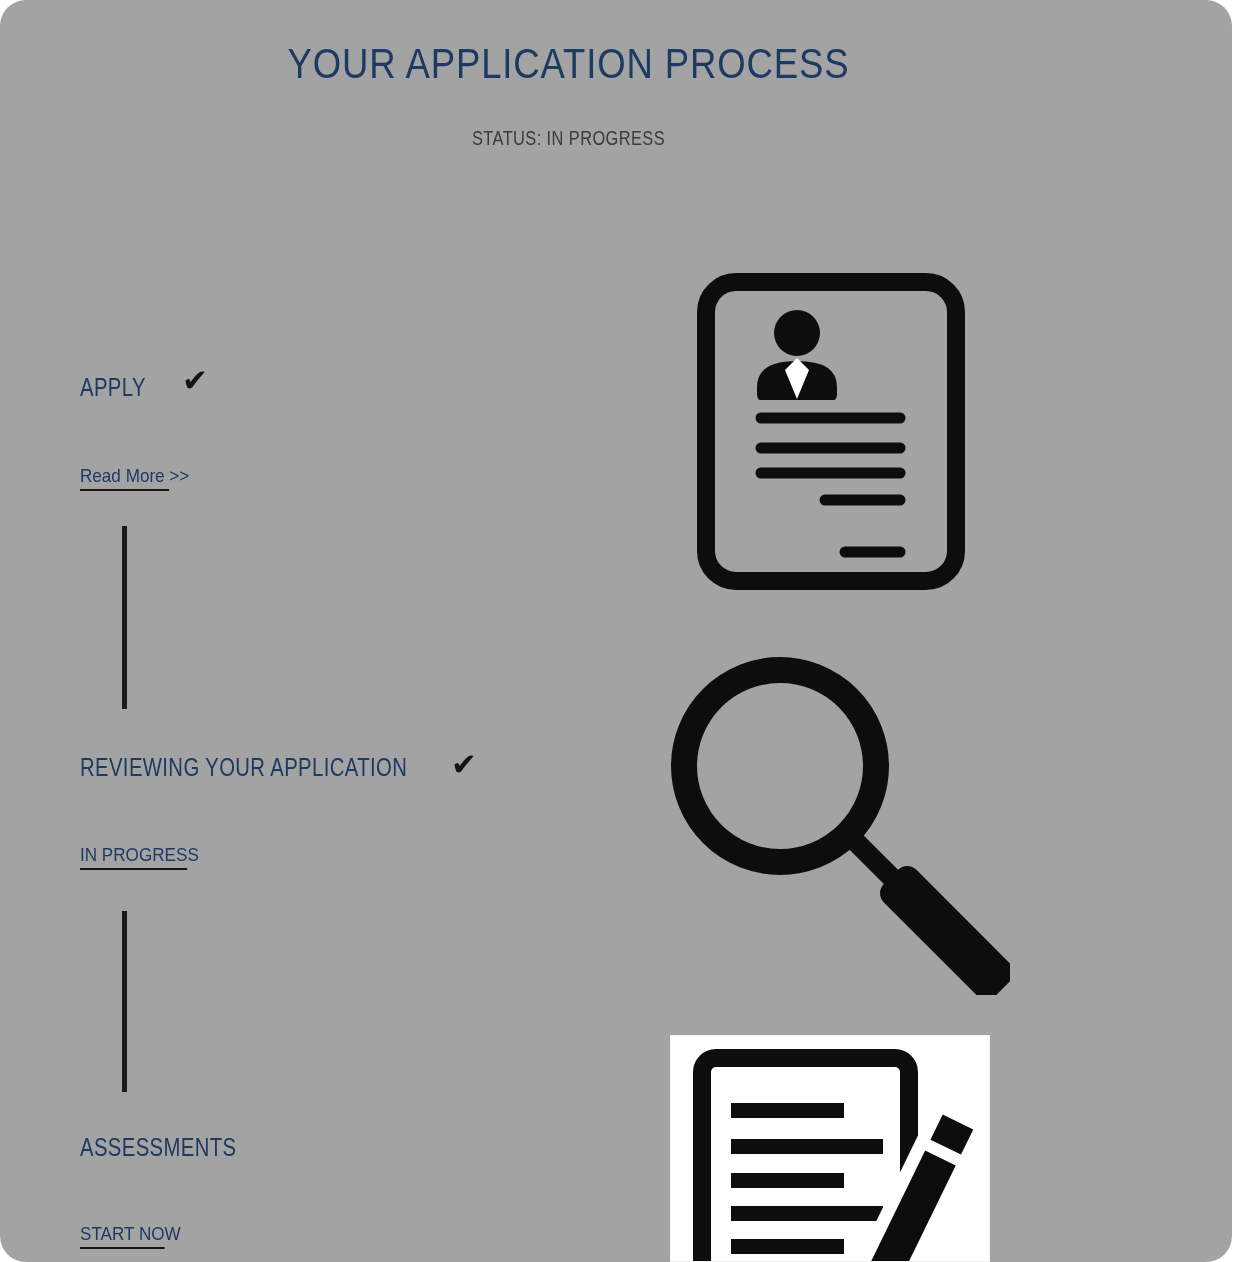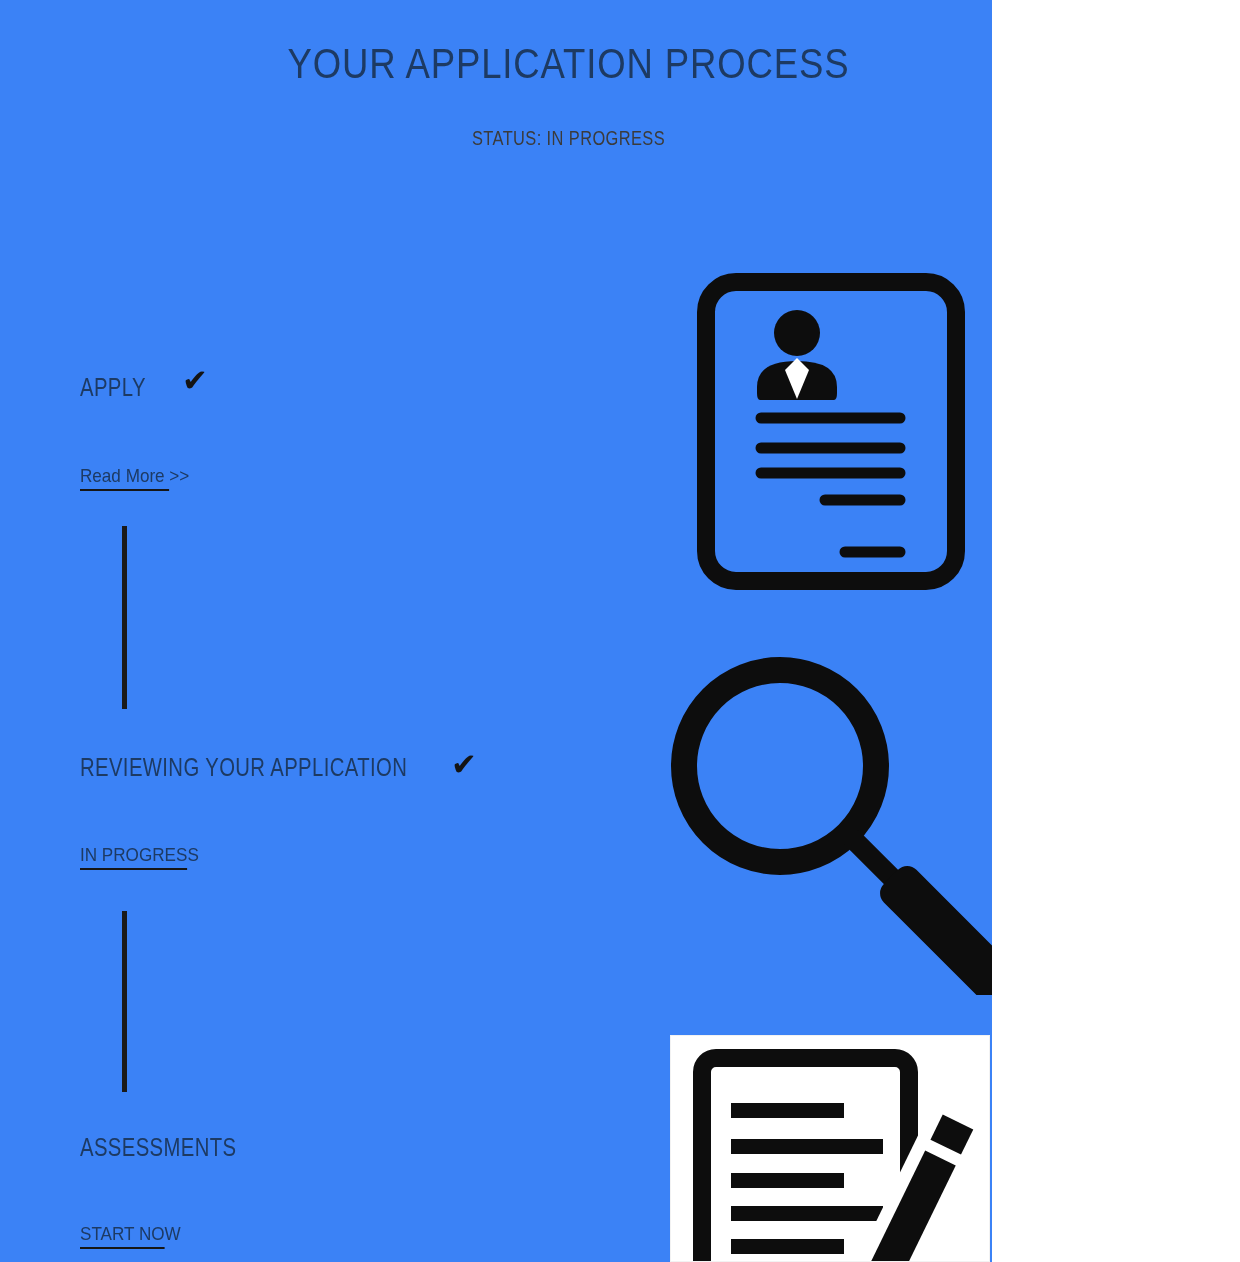--- a/index.html
+++ b/index.html
@@ -1,22 +1,23 @@
 <!DOCTYPE html>
 <html><head>
 <meta charset="utf-8">
 <style>
   * { margin:0; padding:0; box-sizing:border-box; }
   html,body { background:#ffffff; }
   .canvas {
     position:relative;
-    width:992px; height:1262px;
-    background:#3b82f6;
+    width:1232px; height:1262px;
+    background:#a3a3a3;
     overflow:hidden;
     font-family:"Liberation Sans", sans-serif;
+    border-radius:26px;
   }
   .page-title {
     position:absolute; left:0; top:39px; width:1137px;
     text-align:center;
     font-size:43px; font-weight:400; letter-spacing:1px;
     color:#1d3a63;
     transform:scaleX(0.85); transform-origin:50% 50%;
     white-space:nowrap;
   }
   .status-text {

